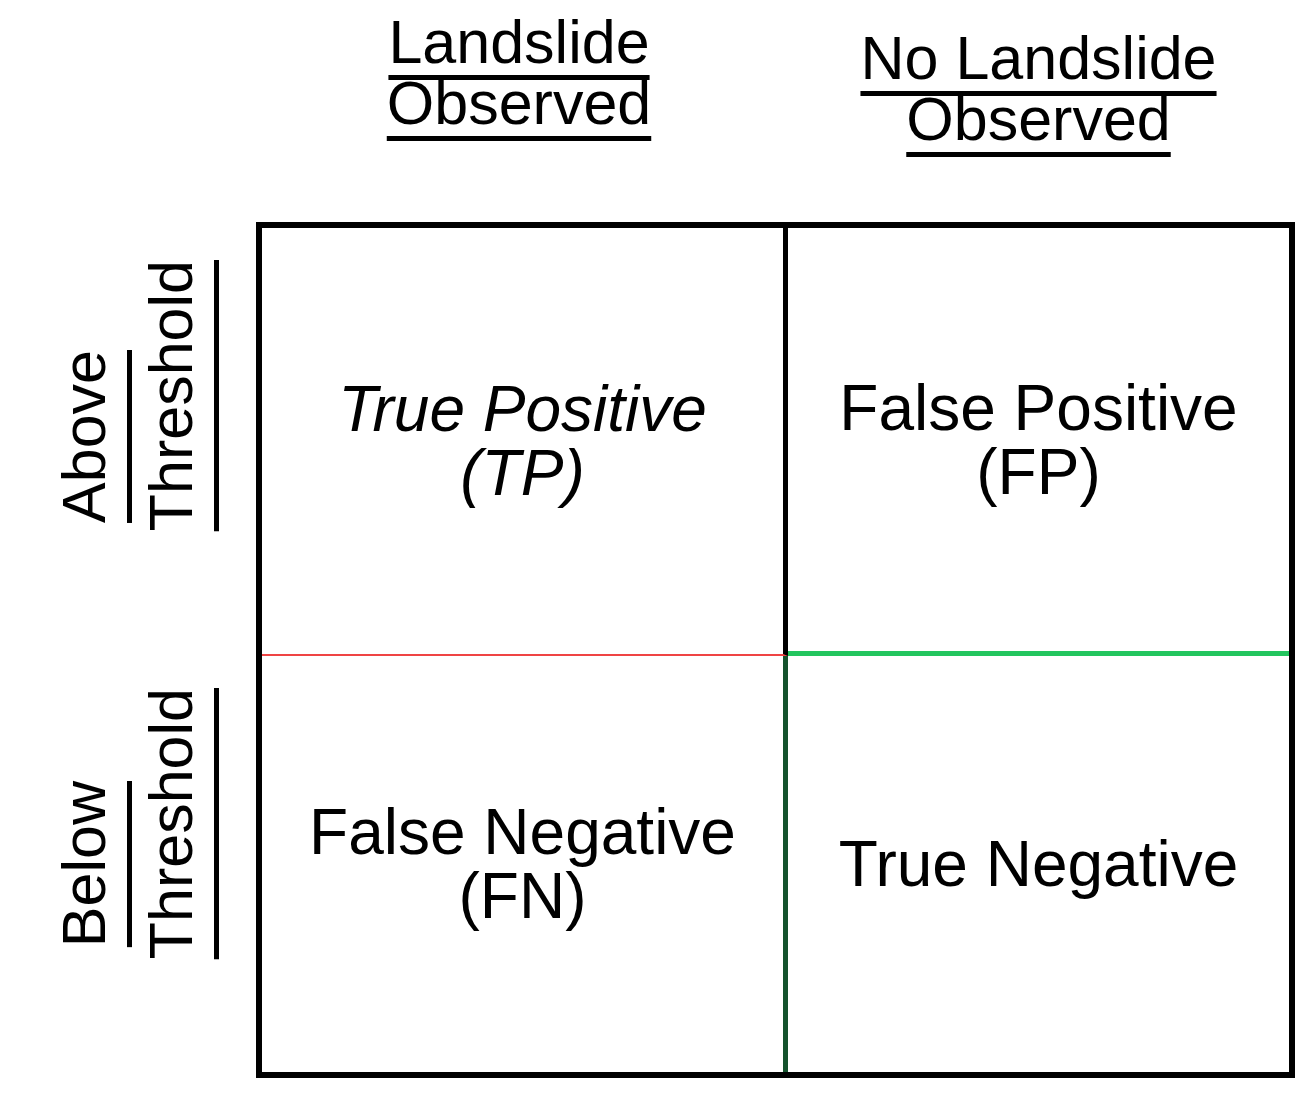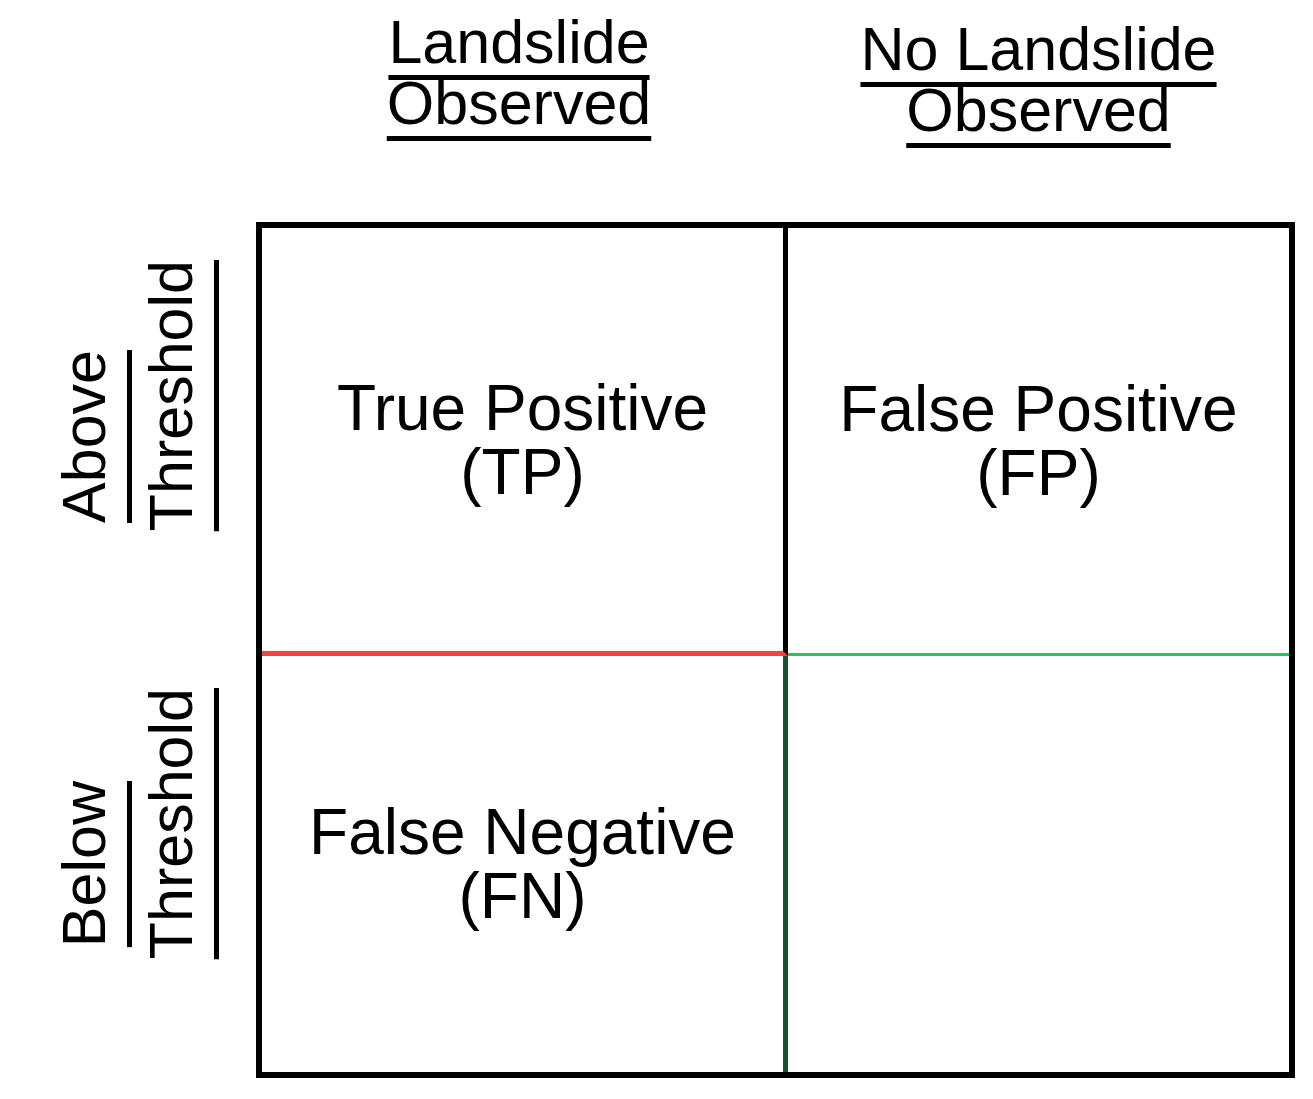--- a/index.html
+++ b/index.html
@@ -39,21 +39,21 @@
   .col-header .hline.line2 {
   }
 
   #col-header-landslide {
     left: 256px;
     top: 12px;
     width: 526px;
   }
   #col-header-no-landslide {
     left: 782px;
-    top: 19px;
+    top: 28px;
     width: 513px;
   }
 
   
   .row-header {
     position: absolute;
     left: 0px;
     width: 256px;
     display: flex;
     flex-direction: row;
@@ -107,22 +107,22 @@
     text-align: center;
     font-size: 64px;
     line-height: 1.0;
     color: #000000;
     background: #ffffff;
     padding: 0 6px;
   }
   .cell .cell-line1 { display: block; white-space: nowrap; }
   .cell .cell-line2 { display: block; white-space: nowrap; }
 
-  #cell-tp { border-right: 5px solid #000000; border-bottom: 5px solid #ef4444; }
-  #cell-fp { border-bottom: 3px solid #22c55e; }
+  #cell-tp { border-right: 5px solid #000000; border-bottom: 2px solid #ef4444; font-style: italic; }
+  #cell-fp { border-bottom: 5px solid #22c55e; }
   #cell-fn { border-right: 5px solid #14532d; }
   #cell-tn { }
 </style>
 </head>
 <body>
 
 <div id="matrix-figure">
 
   <div class="col-header" id="col-header-landslide">
     <span class="hline line1">Landslide </span>
@@ -155,17 +155,18 @@
       <span class="cell-line1">False Positive</span>
       <span class="cell-line2">(FP)</span>
     </div>
 
     <div class="cell" id="cell-fn">
       <span class="cell-line1">False Negative</span>
       <span class="cell-line2">(FN)</span>
     </div>
 
     <div class="cell" id="cell-tn">
+      <span class="cell-line1">True Negative</span>
     </div>
 
   </div>
 
 </div>
 
 </body></html>

